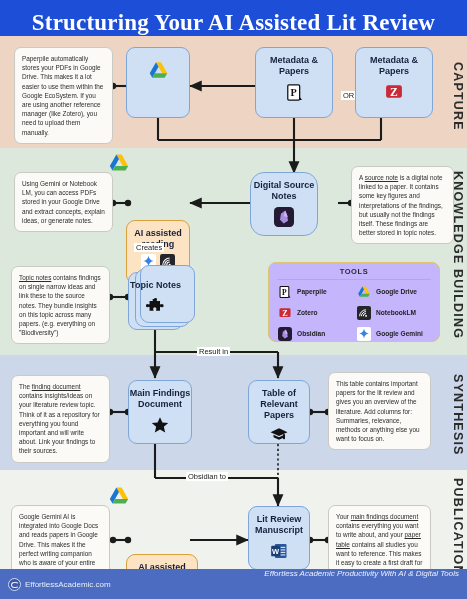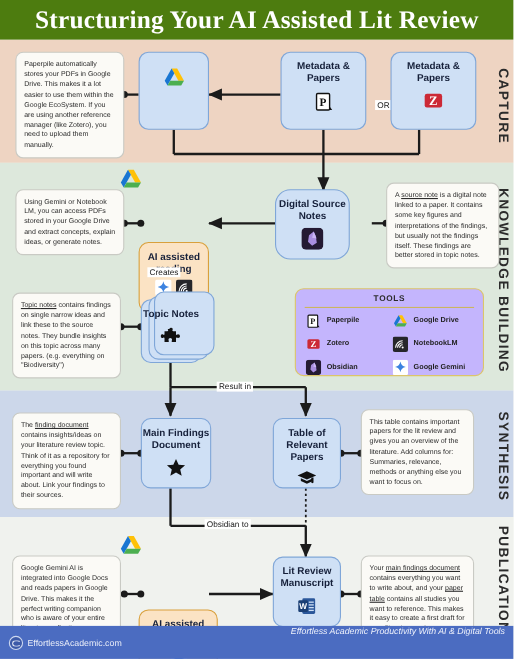--- a/index.html
+++ b/index.html
@@ -1,21 +1,21 @@
 <!DOCTYPE html>
 <html><head>
 <meta charset="utf-8">
 <style>
   html,body{margin:0;padding:0;background:#fff;}
   body{width:467px;height:599px;font-family:"Liberation Sans",sans-serif;}
   #root{position:relative;width:467px;height:599px;overflow:hidden;background:#f2f4ef;}
 
   
-  .title-bar{position:absolute;left:0;top:0;width:467px;height:36px;background:#4d7c0f;
-    display:flex;align-items:center;justify-content:center;}
+  .title-bar{position:absolute;left:0;top:0;width:467px;height:36px;background:#1d4ed8;
+    display:flex;align-items:flex-end;justify-content:center;}
   .title-bar .t{font-family:"Liberation Serif",serif;font-weight:bold;font-size:23px;color:#ffffff;
     letter-spacing:.2px;white-space:nowrap;}
 
   
   .band{position:absolute;left:0;width:467px;}
   #band-capture{top:36px;height:112px;background:#eed4c2;}
   #band-knowledge{top:148px;height:207px;background:#dde8dc;}
   #band-synthesis{top:355px;height:115px;background:#ccd7ea;}
   #band-publication{top:470px;height:99px;background:#f0f2ee;}
 

